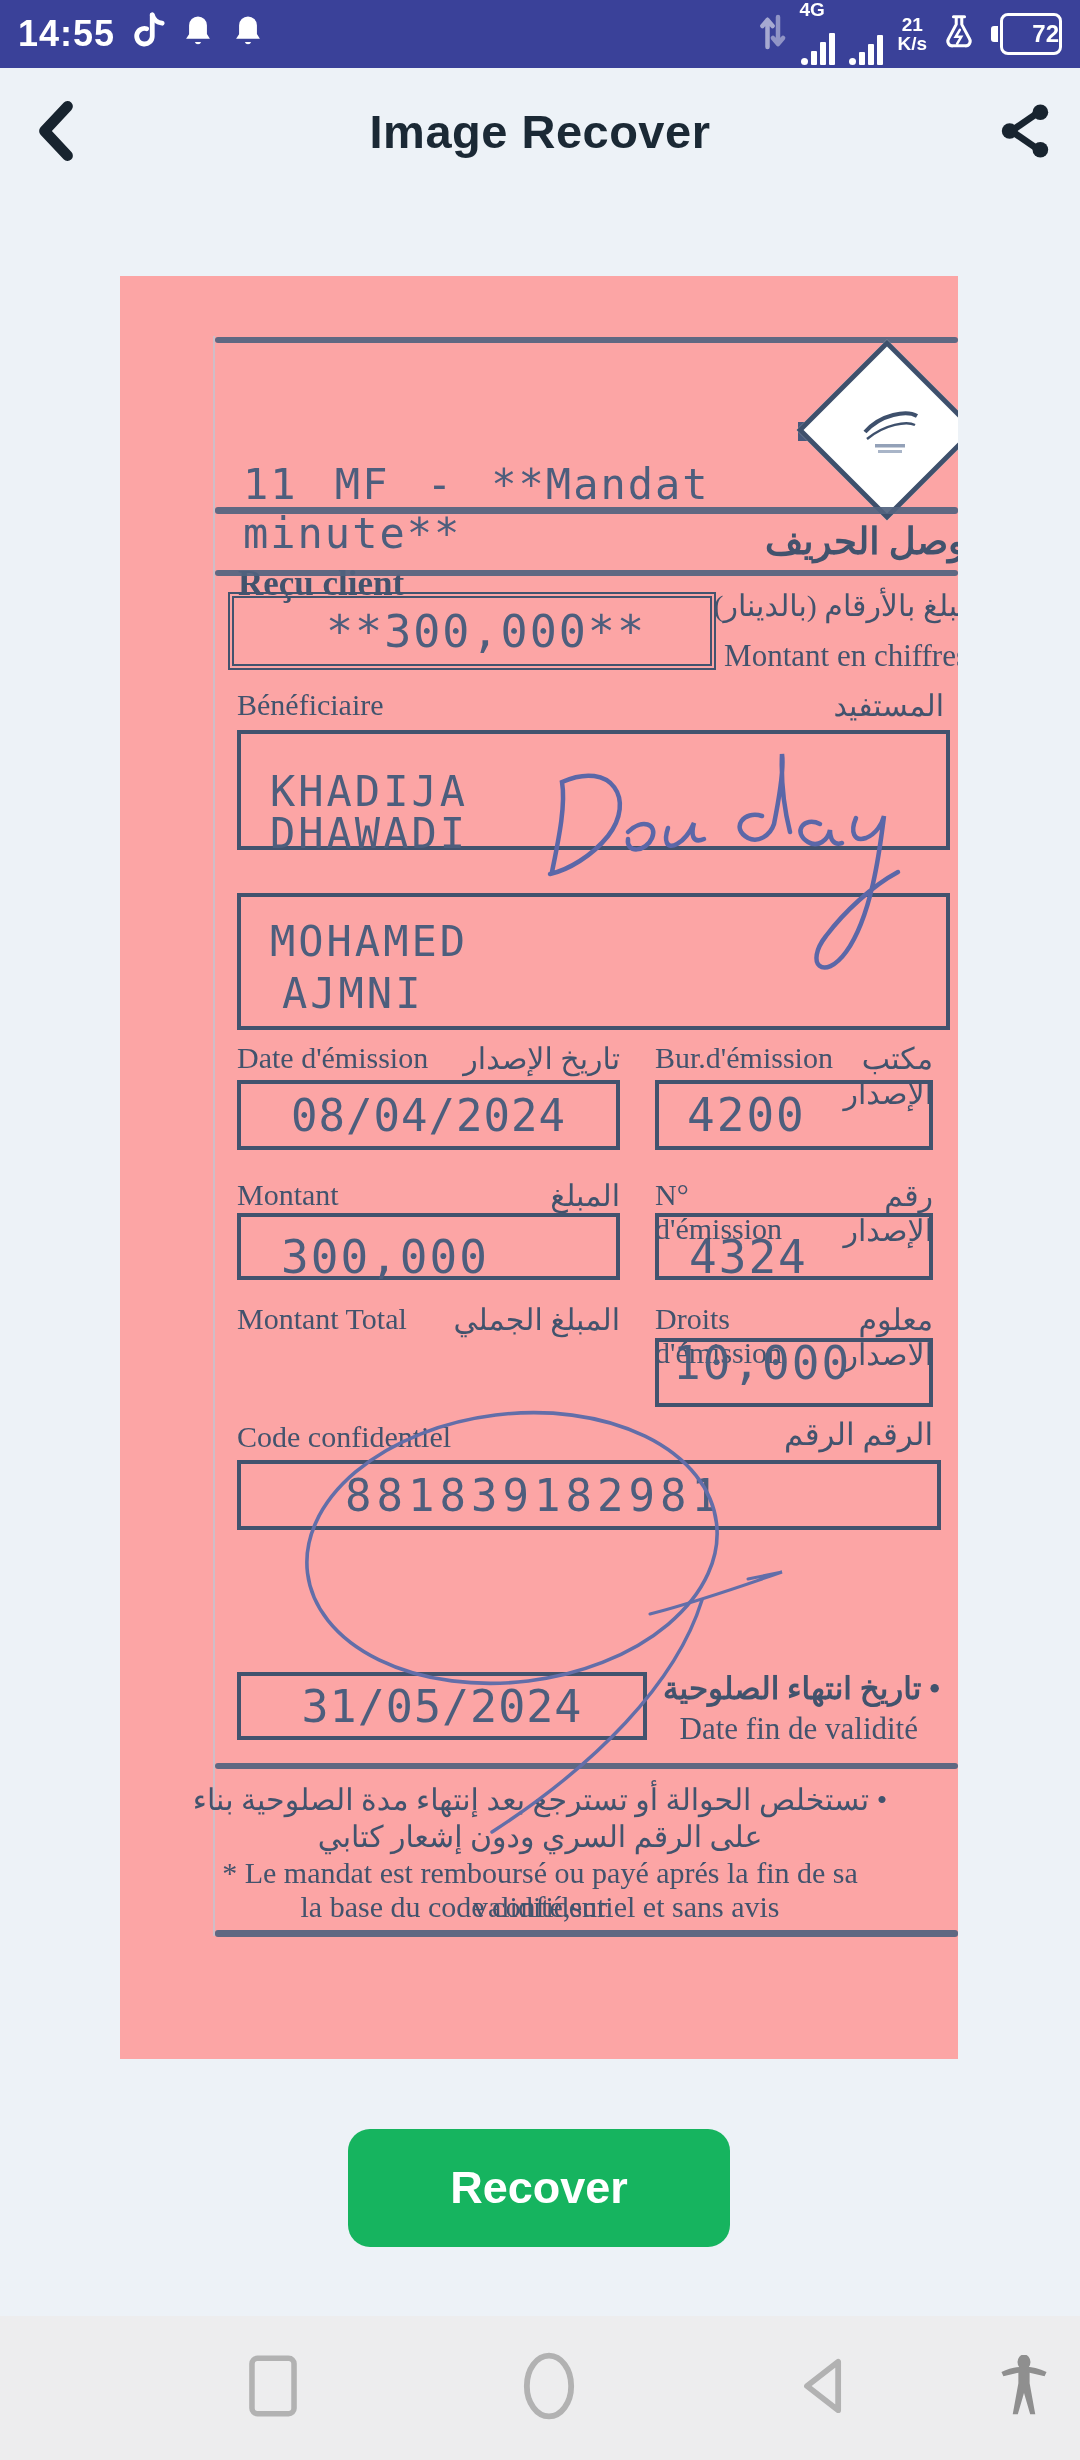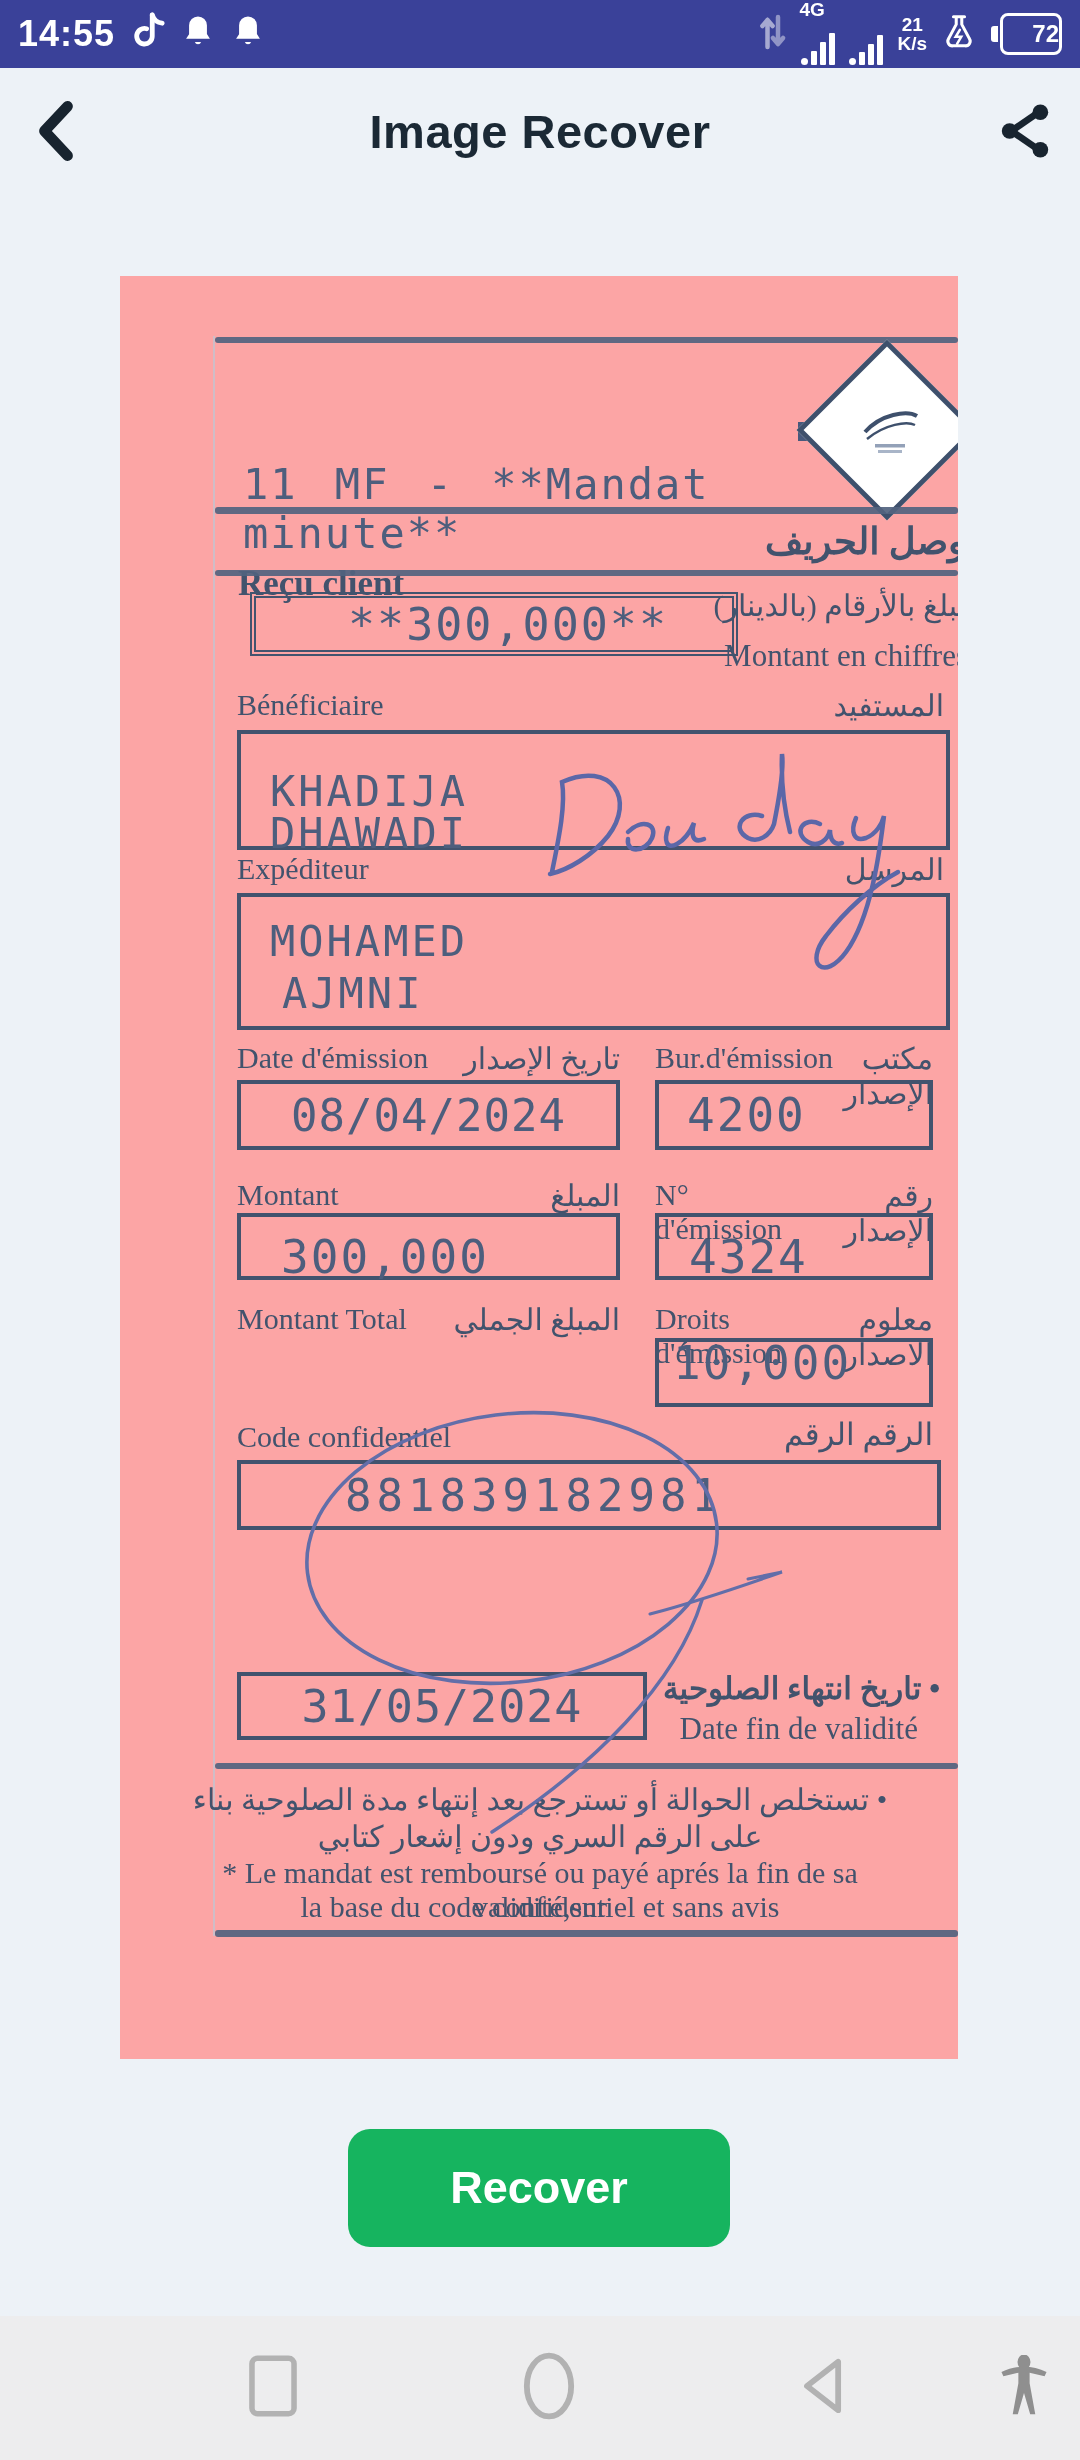--- a/index.html
+++ b/index.html
@@ -160,38 +160,34 @@
         </svg>
     </div>
 
     <div class="mono" style="position:absolute;left:123px;top:184px;font-size:42px;letter-spacing:2px;word-spacing:10px;">11 MF - **Mandat minute**</div>
     <div class="rule" style="top:231px;height:7px"></div>
 
     <div class="serif" style="position:absolute;left:118px;top:248px;font-size:35px;font-weight:bold;margin-top:40px;">Reçu client</div>
     <div class="serif ar r-anchor" style="right:-8px;top:244px;font-size:37px;font-weight:bold;">وصل الحريف</div>
     <div class="rule" style="top:294px"></div>
 
-    <div class="rbox" style="left:130px;top:316px;width:488px;height:64px;border:6px double #42536e;justify-content:center;padding-left:28px;">
+    <div class="rbox" style="left:108px;top:316px;width:488px;height:78px;border:6px double #42536e;justify-content:center;padding-left:28px;">
       <span class="mono" style="font-size:45px;letter-spacing:2px">**300,000**</span>
     </div>
     <div class="serif ar r-anchor" style="right:-16px;top:312px;font-size:30px;">مبلغ بالأرقام (بالدينار)</div>
     <div class="serif r-anchor" style="right:-10px;top:362px;font-size:31px;">Montant en chiffres</div>
 
     <div class="lblrow serif" style="left:117px;top:412px;width:707px;">
       <span>Bénéficiaire</span>
       <span class="ar">المستفيد</span>
     </div>
     <div class="rbox" style="left:117px;top:454px;width:713px;height:120px;"></div>
     <div class="mono" style="position:absolute;left:150px;top:491px;font-size:42px;letter-spacing:3px">KHADIJA</div>
     <div class="mono" style="position:absolute;left:150px;top:533px;font-size:42px;letter-spacing:3px">DHAWADI</div>
 
-    <div class="lblrow serif" style="left:117px;top:576px;width:707px;">
-      <span>Expéditeur</span>
-      <span class="ar">المرسل</span>
-    </div>
     <div class="rbox" style="left:117px;top:617px;width:713px;height:137px;"></div>
     <div class="mono" style="position:absolute;left:150px;top:641px;font-size:42px;letter-spacing:3px">MOHAMED</div>
     <div class="mono" style="position:absolute;left:162px;top:693px;font-size:42px;letter-spacing:3px">AJMNI</div>
 
     <div class="lblrow serif" style="left:117px;top:765px;width:383px;">
       <span>Date d'émission</span>
       <span class="ar">تاريخ الإصدار</span>
     </div>
     <div class="lblrow serif" style="left:535px;top:765px;width:278px;">
       <span>Bur.d'émission</span>

